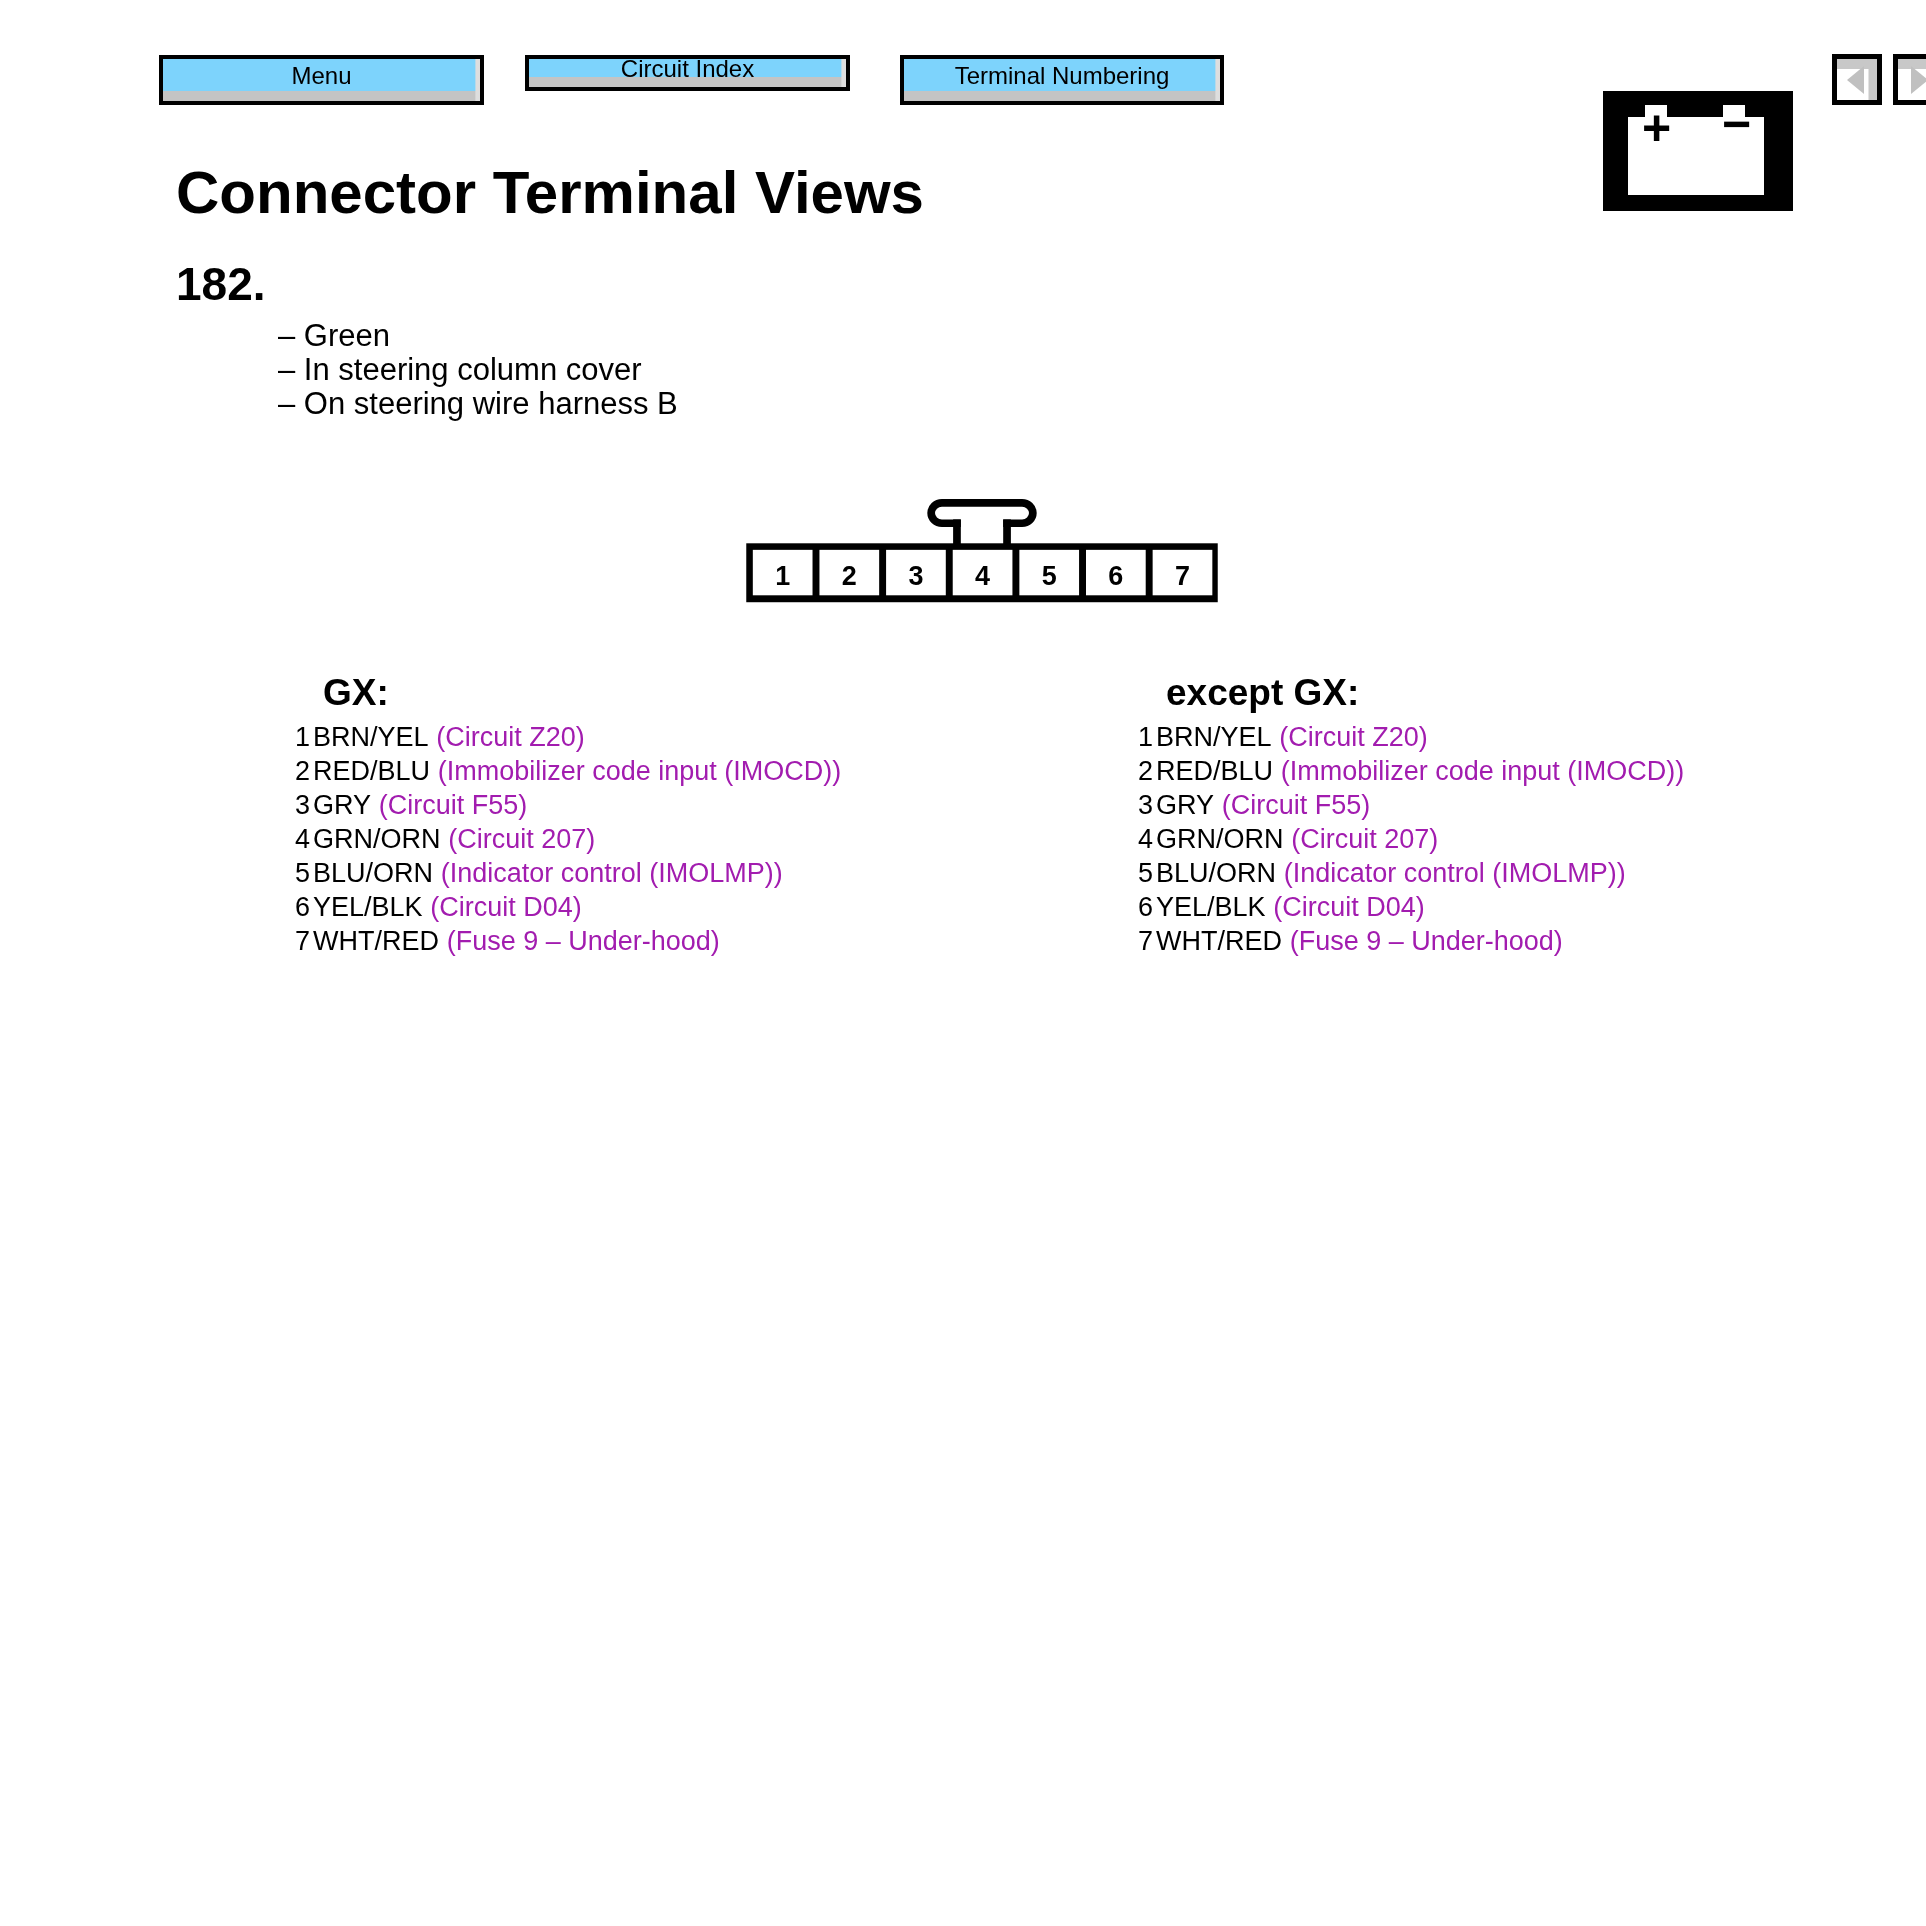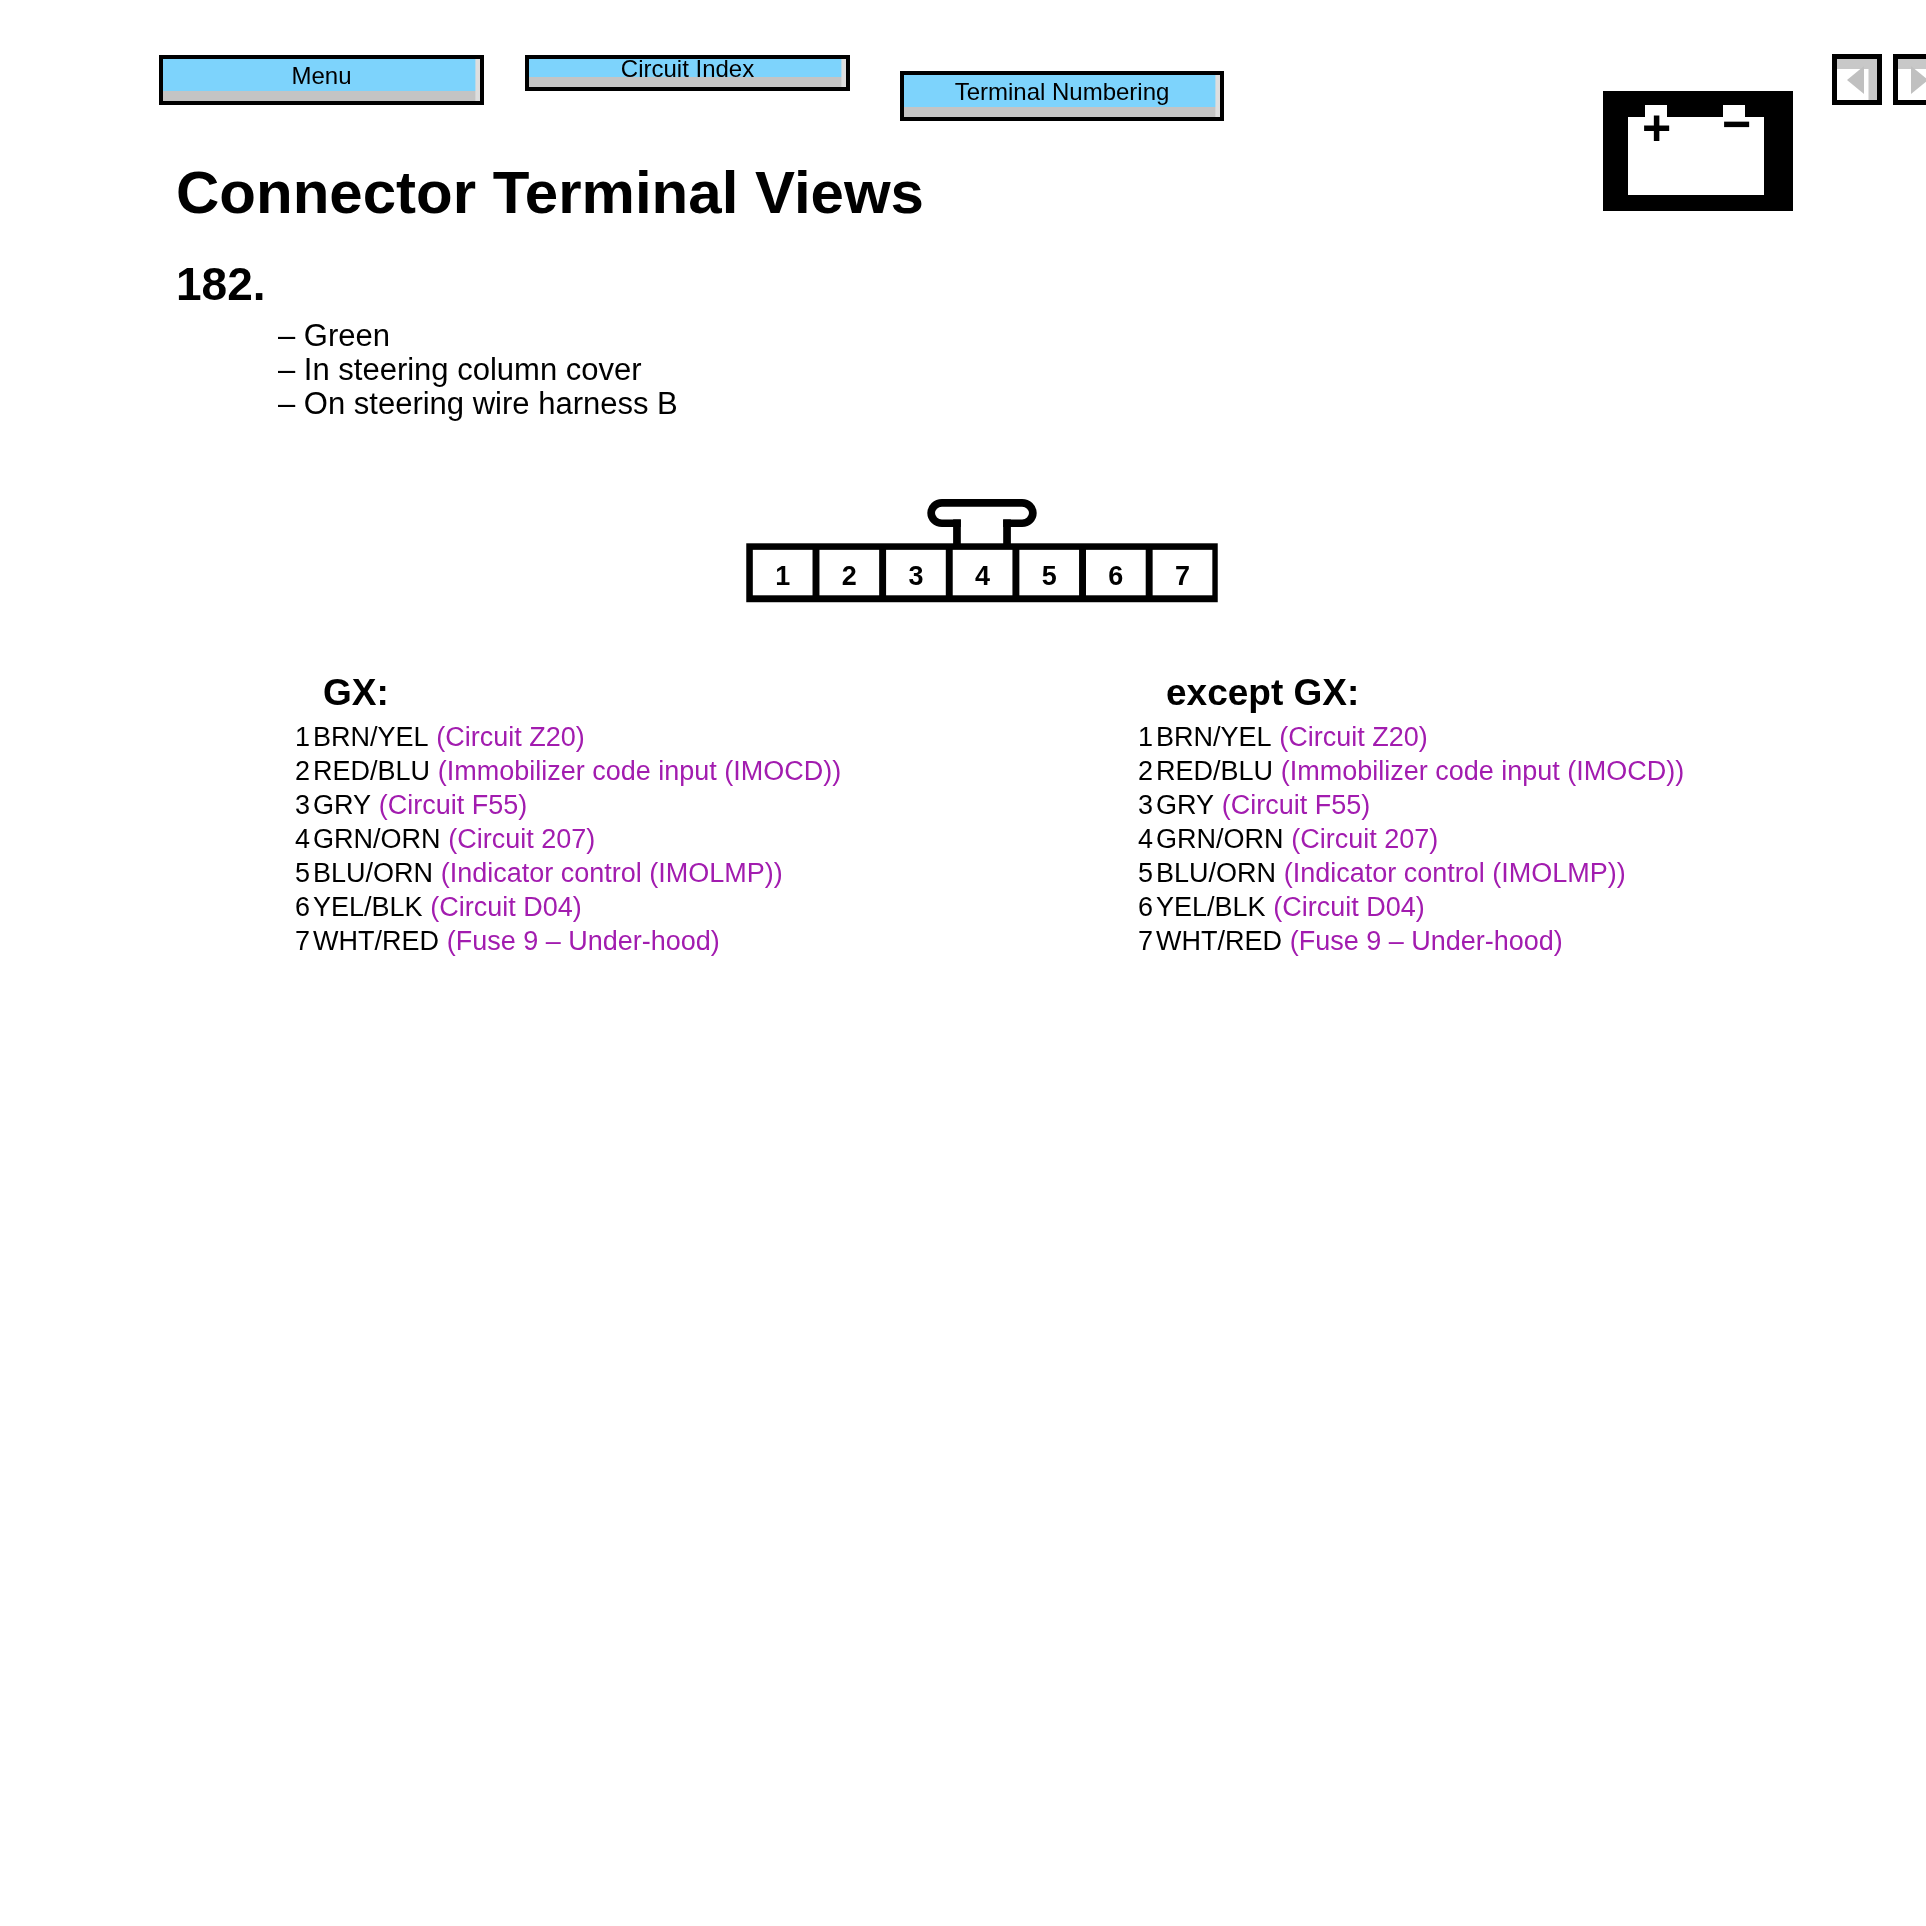--- a/index.html
+++ b/index.html
@@ -45,21 +45,21 @@
   .pin-list { position:absolute; top:720px; font-size:27px; line-height:34px; white-space:nowrap; }
   .pin-list.c1 { left:295px; }
   .pin-list.c2 { left:1138px; }
   .pin-num { display:inline-block; min-width:18px; }
   .pin-circuit { color:#a21caf; margin-left:7.7px; }
   
   .connector { position:absolute; left:746px; top:499px; width:472px; height:104px; }
   
   .b-menu-top { left:159px; top:55px; width:325px; height:50px; }
   .b-ci-top   { left:525px; top:55px; width:325px; height:36px; }
-  .b-tn-top   { left:900px; top:55px; width:324px; height:50px;margin-top:16px; }
+  .b-tn-top   { left:900px; top:55px; width:324px; height:50px; }
   .pg-prev-top { left:1832px; top:54px; width:50px; height:51px; }
   .pg-next-top { left:1893px; top:54px; width:50px; height:51px; }
 </style>
 </head>
 <body>
 
 <div id="page">
 
   <div class="btn3d b-menu-top">
     <span>Menu</span>

